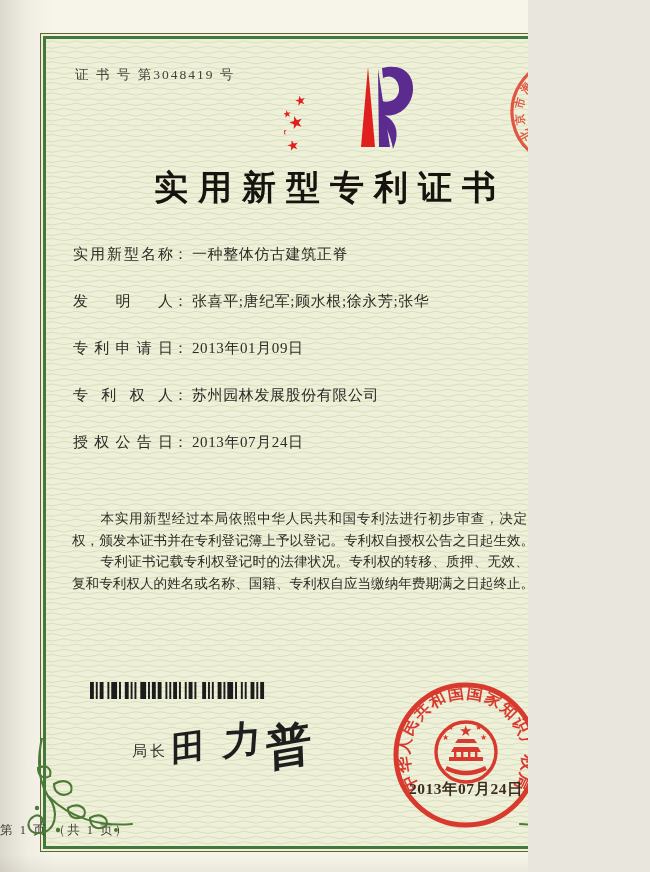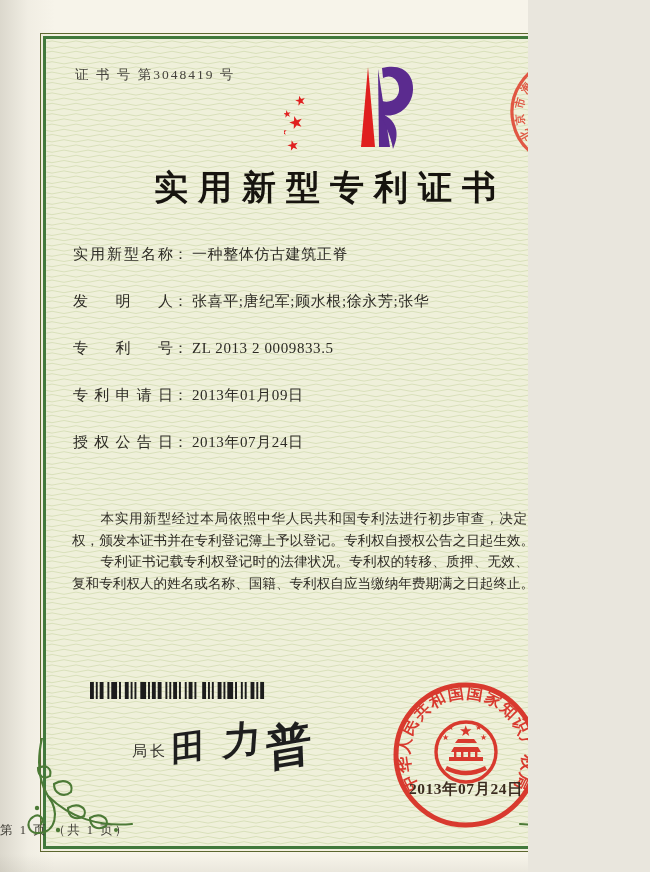--- a/index.html
+++ b/index.html
@@ -96,24 +96,24 @@
     <div class="title">实用新型专利证书</div>
 
     <div class="fields">
       <div class="frow">
         <span class="flabel">实用新型名称</span><span class="fcolon">：</span><span class="fvalue">一种整体仿古建筑正脊</span>
       </div>
       <div class="frow">
         <span class="flabel">发明人</span><span class="fcolon">：</span><span class="fvalue">张喜平;唐纪军;顾水根;徐永芳;张华</span>
       </div>
       <div class="frow">
-        <span class="flabel">专利号</span><span class="fcolon">：</span><span class="fvalue">ZL 2013 2 0009833.5</span>
-      </div>
-      <div class="frow">
         <span class="flabel">专利申请日</span><span class="fcolon">：</span><span class="fvalue">2013年01月09日</span>
+      </div>
+      <div class="frow">
+        <span class="flabel">专利权人</span><span class="fcolon">：</span><span class="fvalue">苏州园林发展股份有限公司</span>
       </div>
       <div class="frow">
         <span class="flabel">授权公告日</span><span class="fcolon">：</span><span class="fvalue">2013年07月24日</span>
       </div>
     </div>
 
     <div class="body-text">
       <p>本实用新型经过本局依照中华人民共和国专利法进行初步审查，决定授予专利权，颁发本证书并在专利登记簿上予以登记。专利权自授权公告之日起生效。</p>
       <p>专利证书记载专利权登记时的法律状况。专利权的转移、质押、无效、终止、恢复和专利权人的姓名或名称、国籍、专利权自应当缴纳年费期满之日起终止。</p>
     </div>

